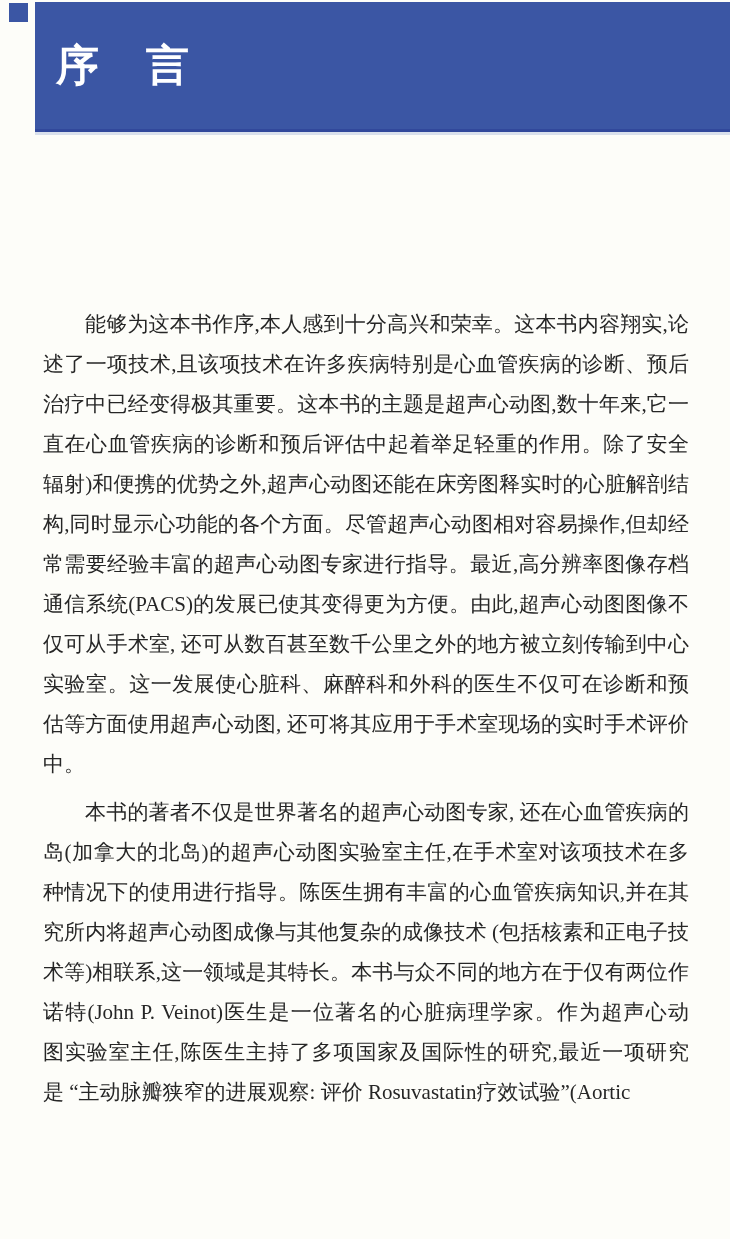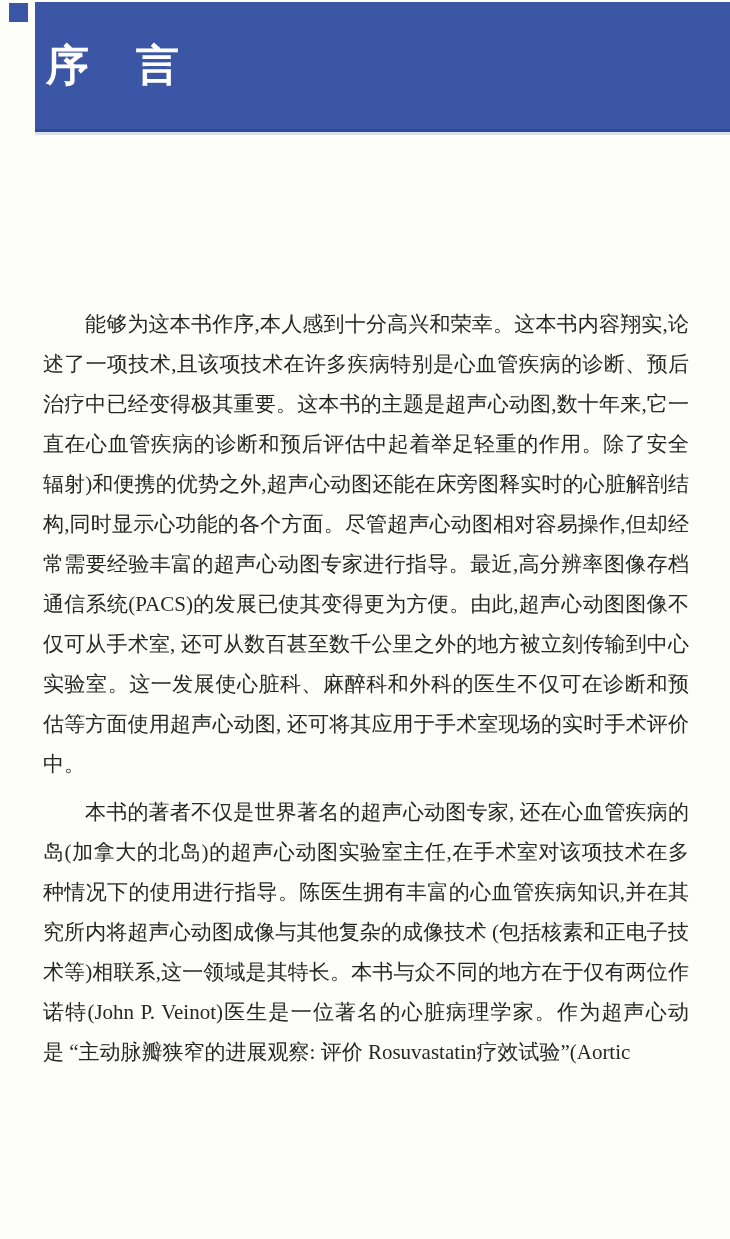--- a/index.html
+++ b/index.html
@@ -29,21 +29,21 @@
     top: 2px;
     right: 0;
     height: 127px;
     background: #3b56a4;
     border-bottom: 3px solid #31489b;
     box-shadow: 0 3px 0 #d9e0ec;
     display: flex;
     align-items: center;
   }
   .banner-title {
-    padding-left: 11px;
+    padding-left: 21px;
     color: #ffffff;
     font-size: 43px;
     font-weight: 700;
     font-family: Liberation Mono, monospace;
     letter-spacing: 2px;
     white-space: pre;
   }
   .content {
     position: absolute;
     left: 35px;
@@ -95,17 +95,18 @@
       <div class="line">中。</div>
     </div>
 
     <div class="paragraph">
       <div class="line j indent">本书的著者不仅是世界著名的超声心动图专家, 还在心血管疾病的</div>
       <div class="line j">岛(加拿大的北岛)的超声心动图实验室主任,在手术室对该项技术在多</div>
       <div class="line j">种情况下的使用进行指导。陈医生拥有丰富的心血管疾病知识,并在其研</div>
       <div class="line j">究所内将超声心动图成像与其他复杂的成像技术 (包括核素和正电子技</div>
       <div class="line j">术等)相联系,这一领域是其特长。本书与众不同的地方在于仅有两位作者</div>
       <div class="line j">诺特(John P. Veinot)医生是一位著名的心脏病理学家。作为超声心动</div>
+      <div class="line j">图实验室主任,陈医生主持了多项国家及国际性的研究,最近一项研究</div>
       <div class="line">是 “主动脉瓣狭窄的进展观察: 评价 Rosuvastatin疗效试验”(Aortic</div>
     </div>
 
   </div>
 </div>
 
 </body></html>

